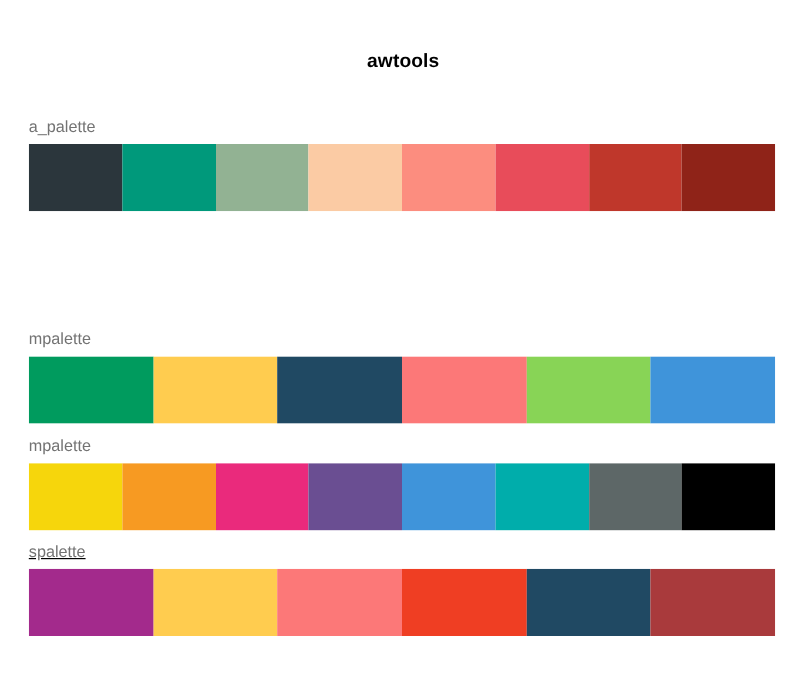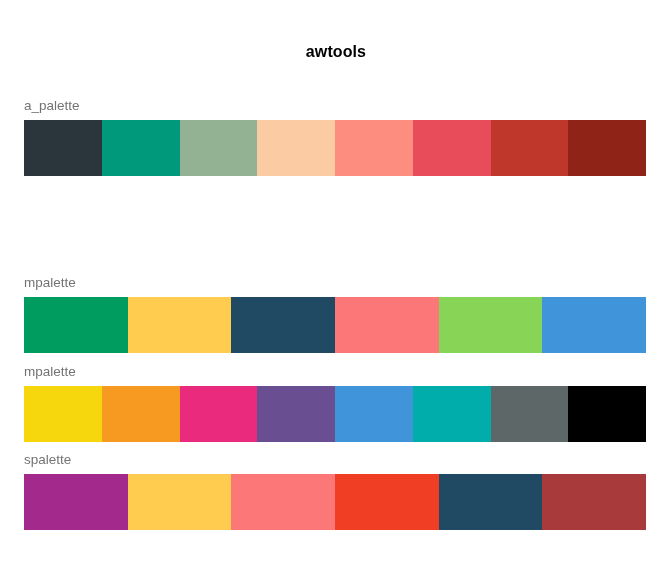--- a/index.html
+++ b/index.html
@@ -94,21 +94,21 @@
         <div class="swatch" style="background: rgb(247, 154, 34);"></div>
         <div class="swatch" style="background: rgb(234, 42, 124);"></div>
         <div class="swatch" style="background: rgb(106, 78, 146);"></div>
         <div class="swatch" style="background: rgb(63, 148, 218);"></div>
         <div class="swatch" style="background: rgb(0, 173, 171);"></div>
         <div class="swatch" style="background: rgb(93, 103, 103);"></div>
         <div class="swatch" style="background: rgb(0, 0, 0);"></div>
       </div>
   </div>
 
-  <div class="palette-block" id="block-4" style="top: 452px;">
+  <div class="palette-block" id="block-4" style="top: 452px; text-decoration: underline;">
     <div class="palette-label">spalette</div>
     <div class="swatch-row" id="row-4" style="left: 24px; width: 622px; height: 56px;">
         <div class="swatch" style="background: rgb(163, 42, 140);"></div>
         <div class="swatch" style="background: rgb(255, 204, 79);"></div>
         <div class="swatch" style="background: rgb(252, 120, 120);"></div>
         <div class="swatch" style="background: rgb(239, 62, 35);"></div>
         <div class="swatch" style="background: rgb(32, 73, 99);"></div>
         <div class="swatch" style="background: rgb(169, 58, 60);"></div>
       </div>
   </div>

